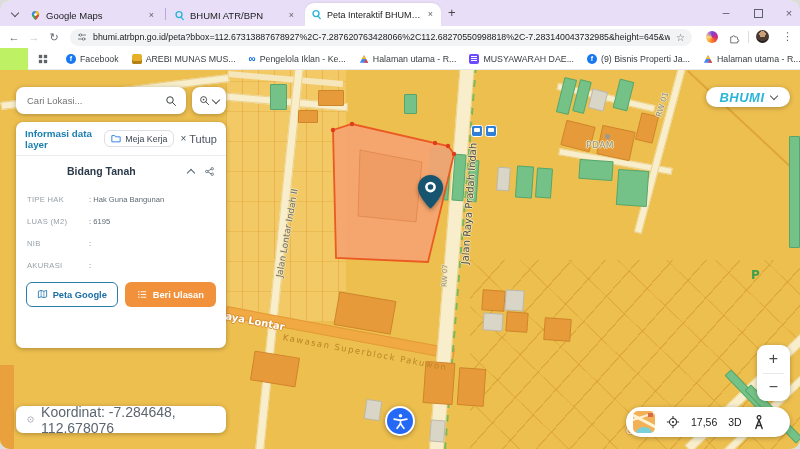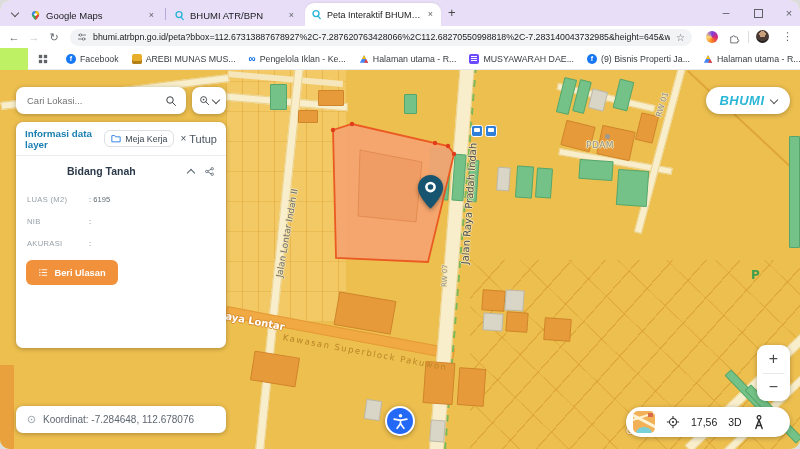--- a/index.html
+++ b/index.html
@@ -297,21 +297,21 @@
   </div>
   <div class="card" style="left:192px;top:87px;width:34px;height:27px;display:flex;align-items:center;justify-content:center;gap:3px;">
     <svg width="11" height="11" viewBox="0 0 24 24">
         <circle cx="10" cy="10" r="6.5" fill="none" stroke="#3c4043" stroke-width="2"></circle>
         <circle cx="10" cy="10" r="1.8" fill="#3c4043"></circle>
         <line x1="15" y1="15" x2="21" y2="21" stroke="#3c4043" stroke-width="2" stroke-linecap="round"></line>
       </svg>
     <span class="chev down"></span>
   </div>
 
-  <div class="card" style="left:706px;top:87px;width:84px;height:27px;border-radius:14px;display:flex;align-items:center;justify-content:center;gap:6px;">
+  <div class="card" style="left:706px;top:87px;width:84px;height:20px;border-radius:14px;display:flex;align-items:center;justify-content:center;gap:6px;">
     <span style="font-size:13px;font-weight:800;color:#2ab6d6;letter-spacing:.5px;font-style:italic;">BHUMI</span>
     <span class="chev down"></span>
   </div>
 
   <div class="card" style="left:16px;top:122px;width:210px;height:226px;border-radius:7px;">
     <div class="panel-row" style="height:29px;padding:2px 9px;border-bottom:1px solid #ececec;gap:4px;">
       <span style="font-size:9.8px;font-weight:bold;color:#1a7fb0;flex:1;">Informasi data layer</span>
       <span style="display:inline-flex;align-items:center;gap:4px;border:1px solid #dcdfe3;border-radius:6px;padding:2.5px 6px;">
         <svg width="10" height="9" viewBox="0 0 24 20">
             <path d="M2 3h7l2 3h11v12H2z" fill="none" stroke="#2a7de1" stroke-width="2.2"></path>
@@ -331,33 +331,45 @@
             <line x1="7" y1="12" x2="17" y2="6"></line>
             <line x1="7" y1="12" x2="17" y2="18"></line>
             <circle cx="6" cy="12" r="2.6"></circle>
             <circle cx="18" cy="6" r="2.6"></circle>
             <circle cx="18" cy="18" r="2.6"></circle>
           </g>
         </svg>
     </div>
     <div style="padding:2px 11px 0;">
       <div class="panel-row" style="height:22px;">
+        <span class="fieldlbl">TIPE HAK</span>
+        <span class="fieldval">: Hak Guna Bangunan</span>
+      </div>
+      <div class="panel-row" style="height:22px;">
         <span class="fieldlbl">LUAS (M2)</span>
         <span class="fieldval">: 6195</span>
       </div>
       <div class="panel-row" style="height:22px;">
         <span class="fieldlbl">NIB</span>
         <span class="fieldval">:</span>
       </div>
       <div class="panel-row" style="height:22px;">
         <span class="fieldlbl">AKURASI</span>
         <span class="fieldval">:</span>
       </div>
     </div>
     <div class="panel-row" style="padding:6px 10px 0;gap:7px;">
+      <div class="btn outline-blue" style="width:92px;height:25px;">
+        <svg width="11" height="11" viewBox="0 0 24 24">
+            <path d="M3 5l6-2 6 2 6-2v14l-6 2-6-2-6 2z" fill="none" stroke="#1b6ea6" stroke-width="1.8"></path>
+            <line x1="9" y1="3" x2="9" y2="17" stroke="#1b6ea6" stroke-width="1.4"></line>
+            <line x1="15" y1="5" x2="15" y2="19" stroke="#1b6ea6" stroke-width="1.4"></line>
+          </svg>
+        <span>Peta Google</span>
+      </div>
       <div class="btn fill-orange" style="width:92px;height:25px;">
         <svg width="11" height="11" viewBox="0 0 24 24">
             <g stroke="#fff" stroke-width="2">
               <line x1="8" y1="6" x2="20" y2="6"></line>
               <line x1="8" y1="12" x2="20" y2="12"></line>
               <line x1="8" y1="18" x2="20" y2="18"></line>
             </g>
             <g fill="#fff">
               <circle cx="4" cy="6" r="1.5"></circle>
               <circle cx="4" cy="12" r="1.5"></circle>
@@ -367,21 +379,21 @@
         <span>Beri Ulasan</span>
       </div>
     </div>
   </div>
 
   <div class="card" style="left:16px;top:406px;width:210px;height:27px;border-radius:7px;display:flex;align-items:center;gap:6px;padding:0 10px;box-sizing:border-box;">
     <svg width="11" height="11" viewBox="0 0 24 24">
         <circle cx="12" cy="12" r="7" fill="none" stroke="#8a949c" stroke-width="1.8"></circle>
         <circle cx="12" cy="12" r="1.6" fill="#8a949c"></circle>
       </svg>
-    <span style="font-size:10px;color:#5c6670;">Koordinat: -7.284648, 112.678076</span>
+    <span style="font-size:14px;color:#5c6670;">Koordinat: -7.284648, 112.678076</span>
   </div>
 
   <div class="abs" style="left:385px;top:406px;width:30px;height:30px;border-radius:50%;background:#2469f6;border:2px solid #fff;box-sizing:border-box;box-shadow:0 1px 5px rgba(0,0,0,.35);display:flex;align-items:center;justify-content:center;">
     <svg width="17" height="17" viewBox="0 0 20 20">
       <circle cx="10" cy="3.2" r="2.1" fill="#fff"></circle>
       <g stroke="#fff" stroke-width="1.9" stroke-linecap="round" fill="none">
         <path d="M2.5 7.2 L10 8.6 L17.5 7.2"></path>
           <path d="M10 8.6 v4"></path>
           <path d="M10 12.6 L6 18"></path>
           <path d="M10 12.6 L14 18"></path>

